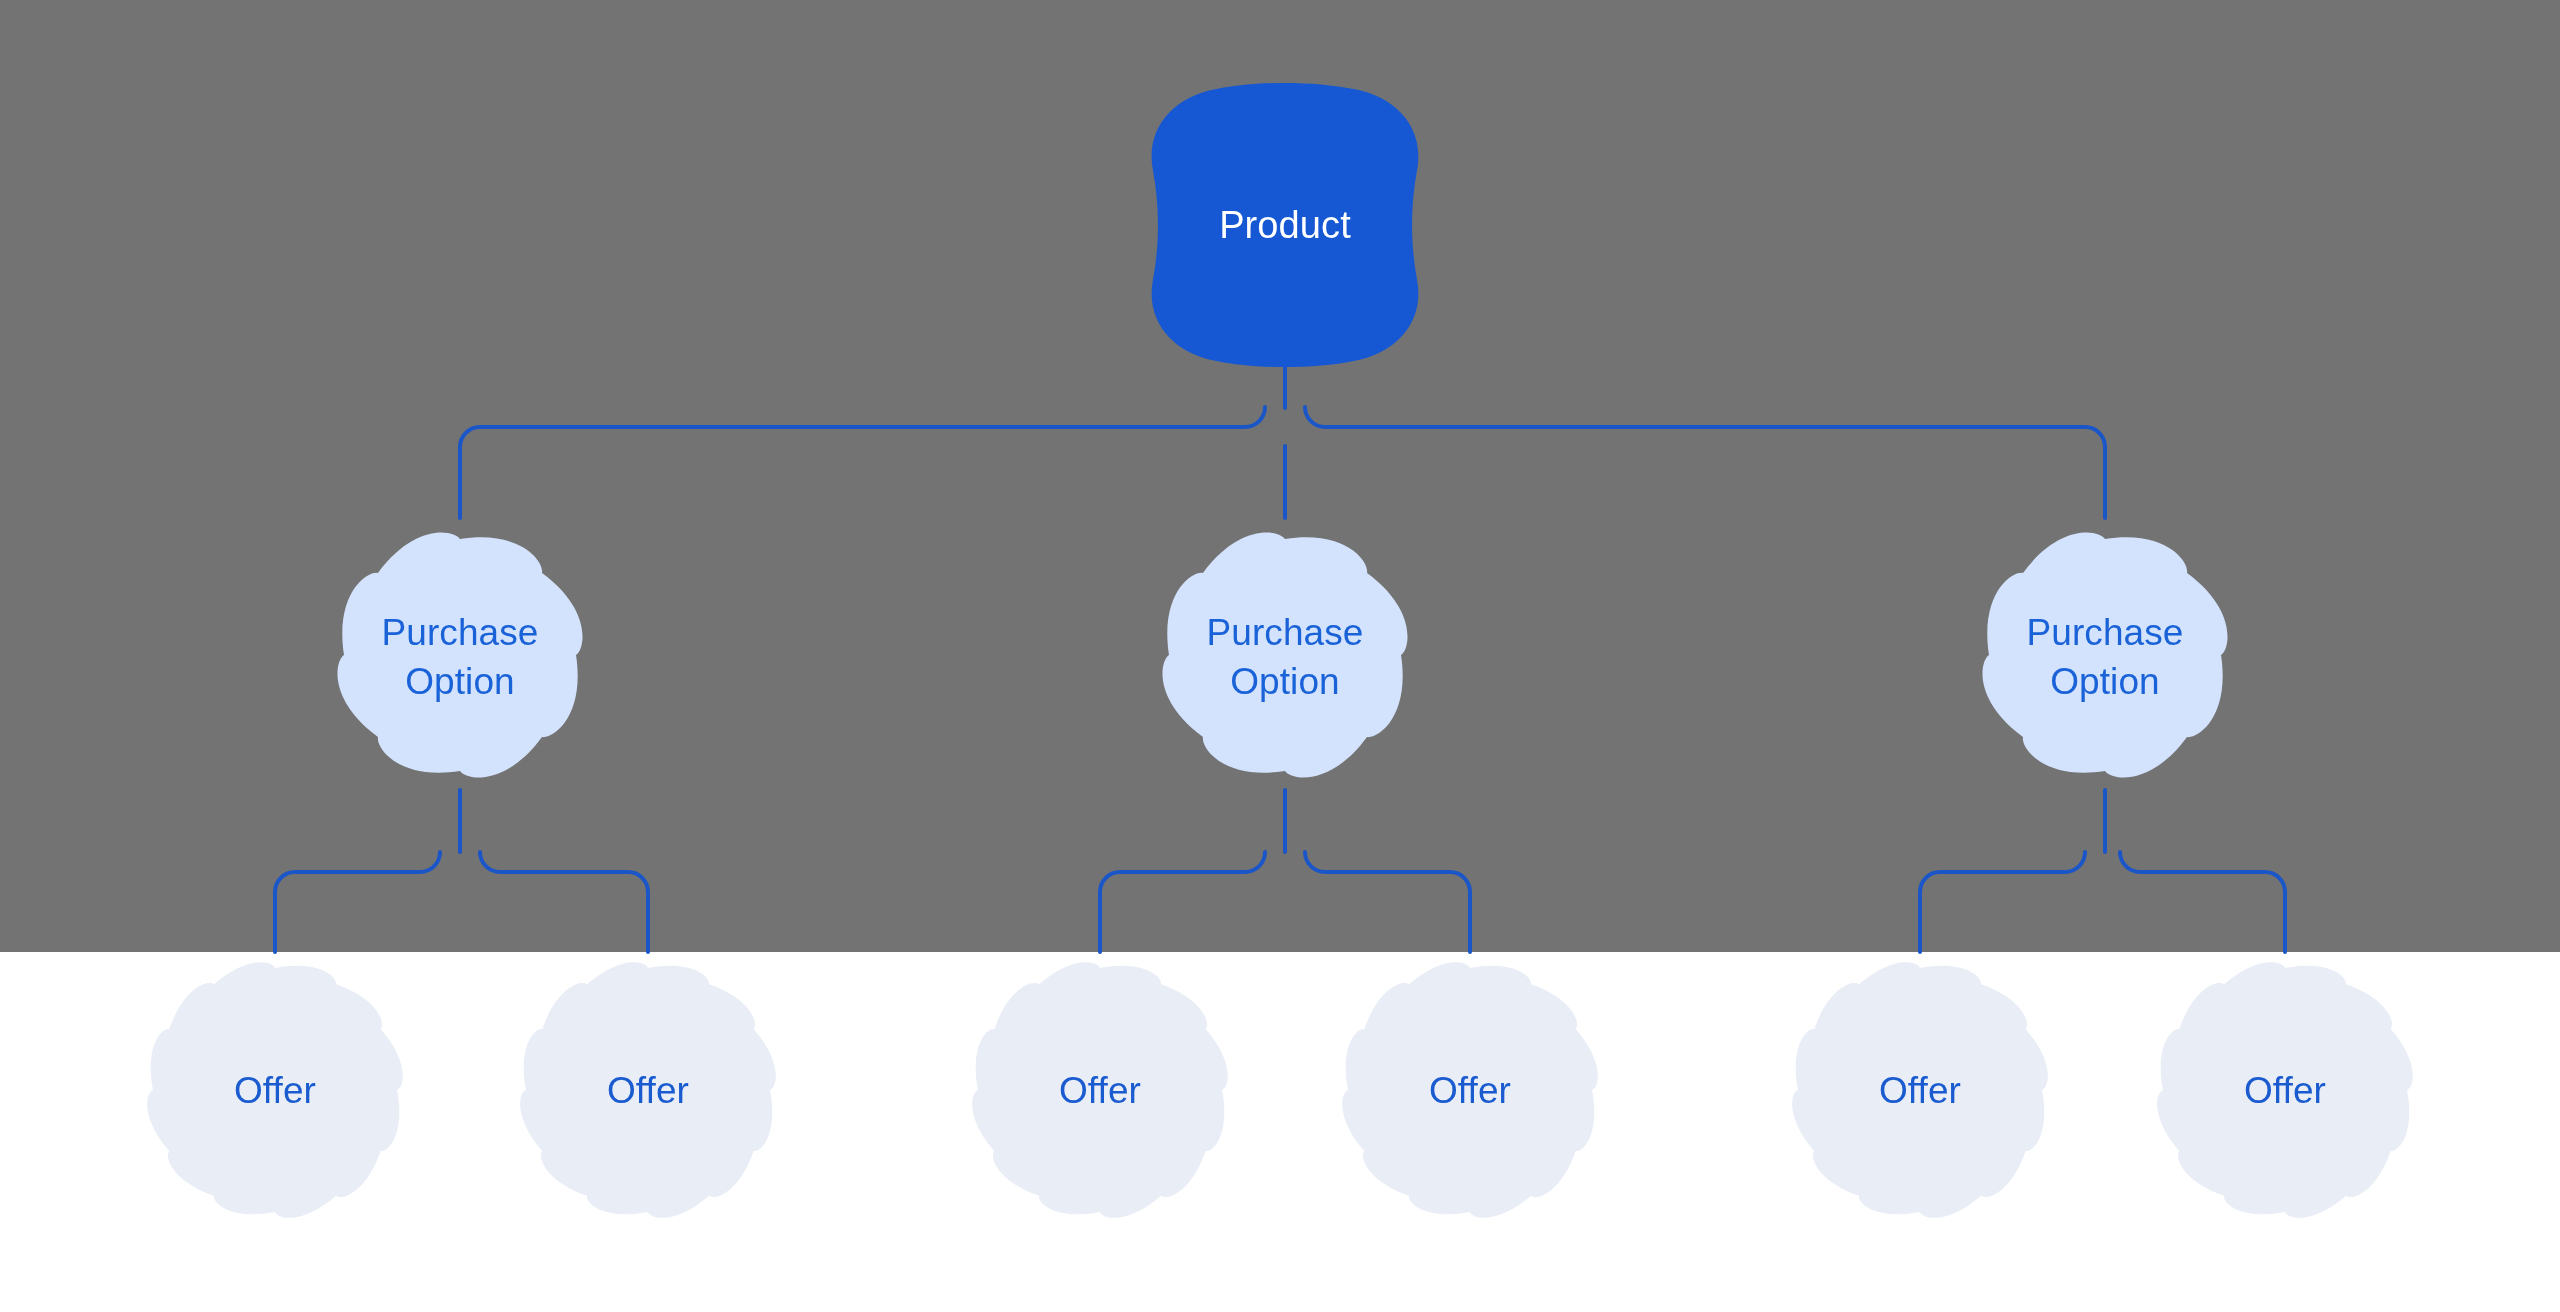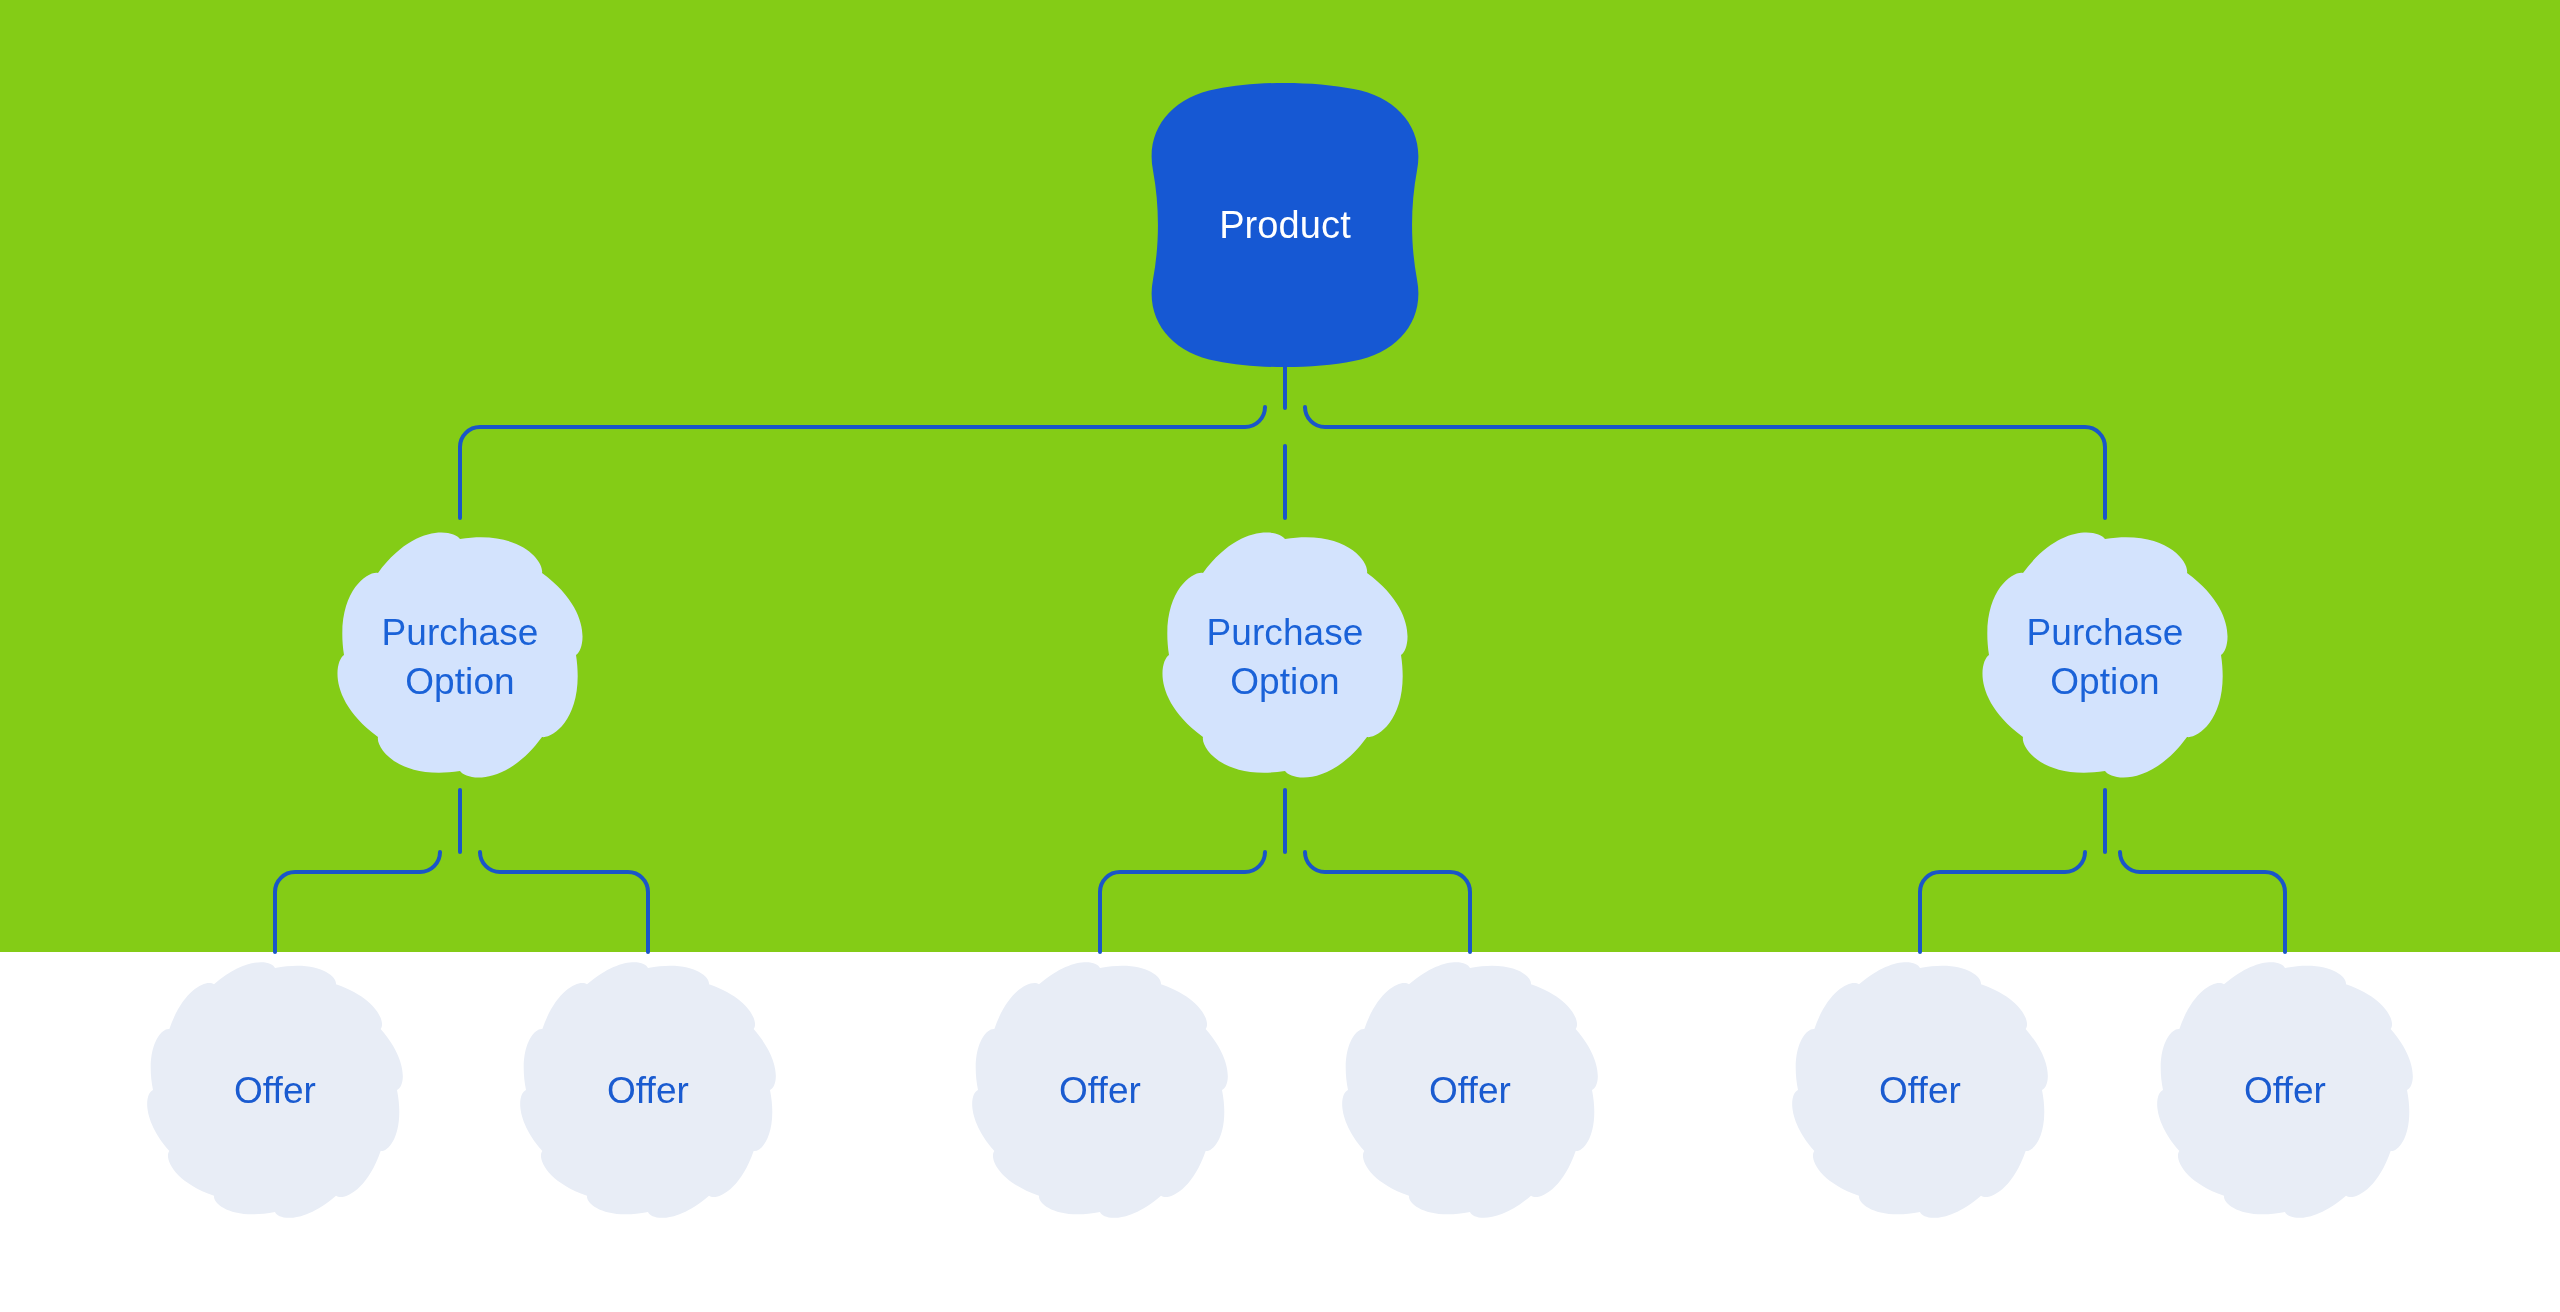--- a/index.html
+++ b/index.html
@@ -11,21 +11,21 @@
   body {
     font-family: "Liberation Sans", sans-serif;
     width: 2560px;
     height: 1312px;
     overflow: hidden;
   }
   #diagram-root {
     position: relative;
     width: 2560px;
     height: 952px;
-    background: #84cc16;
+    background: #737373;
     text-decoration: underline;
   }
   #diagram-svg {
     position: absolute;
     top: 0;
     left: 0;
     width: 2560px;
     height: 1312px;
     display: block;
   }

